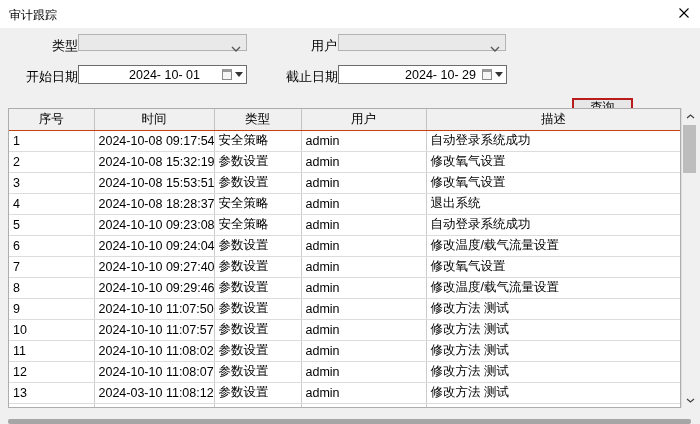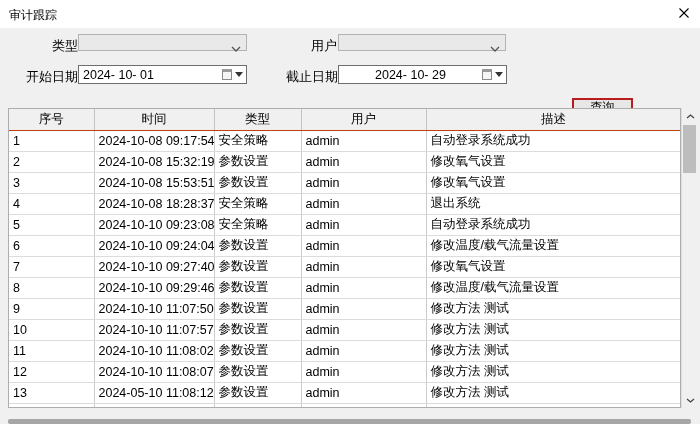--- a/index.html
+++ b/index.html
@@ -25,21 +25,21 @@
 
   .combo {
     position:absolute; height:17px; background:#e9e9e9;
     border:1px solid #b3b3b3; display:flex; align-items:center;
   }
   .combo .chev { position:absolute; right:5px; top:5px; }
 
   .date-input {
     position:absolute; height:19px; background:#ffffff;
     border:1px solid #6e6e6e; display:flex; align-items:center;
-    font-size:12.5px; padding-left:4px;
+    font-size:12.5px; padding-left:4px;justify-content:center;
   }
   .date-picker-btn {
     position:absolute; right:3px; top:2px; width:24px; height:13px;
     display:flex; align-items:center; justify-content:flex-end; cursor:pointer;
   }
   .cal-glyph {
     width:10px; height:11px; border:1px solid #8a8a8a; background:#f5f5f5;
     border-top:3px solid #9a9a9a; margin-right:3px;
   }
   .drop-tri {
@@ -246,21 +246,21 @@
   </tr>
           <tr>
     <td>12</td>
     <td>2024-10-10 11:08:07</td>
     <td>参数设置</td>
     <td>admin</td>
     <td>修改方法 测试</td>
   </tr>
           <tr>
     <td>13</td>
-    <td>2024-05-10 11:08:12</td>
+    <td>2024-03-10 11:08:12</td>
     <td>参数设置</td>
     <td>admin</td>
     <td>修改方法 测试</td>
   </tr>
           <tr class="sliver">
     <td></td>
     <td></td>
     <td></td>
     <td></td>
     <td></td>

